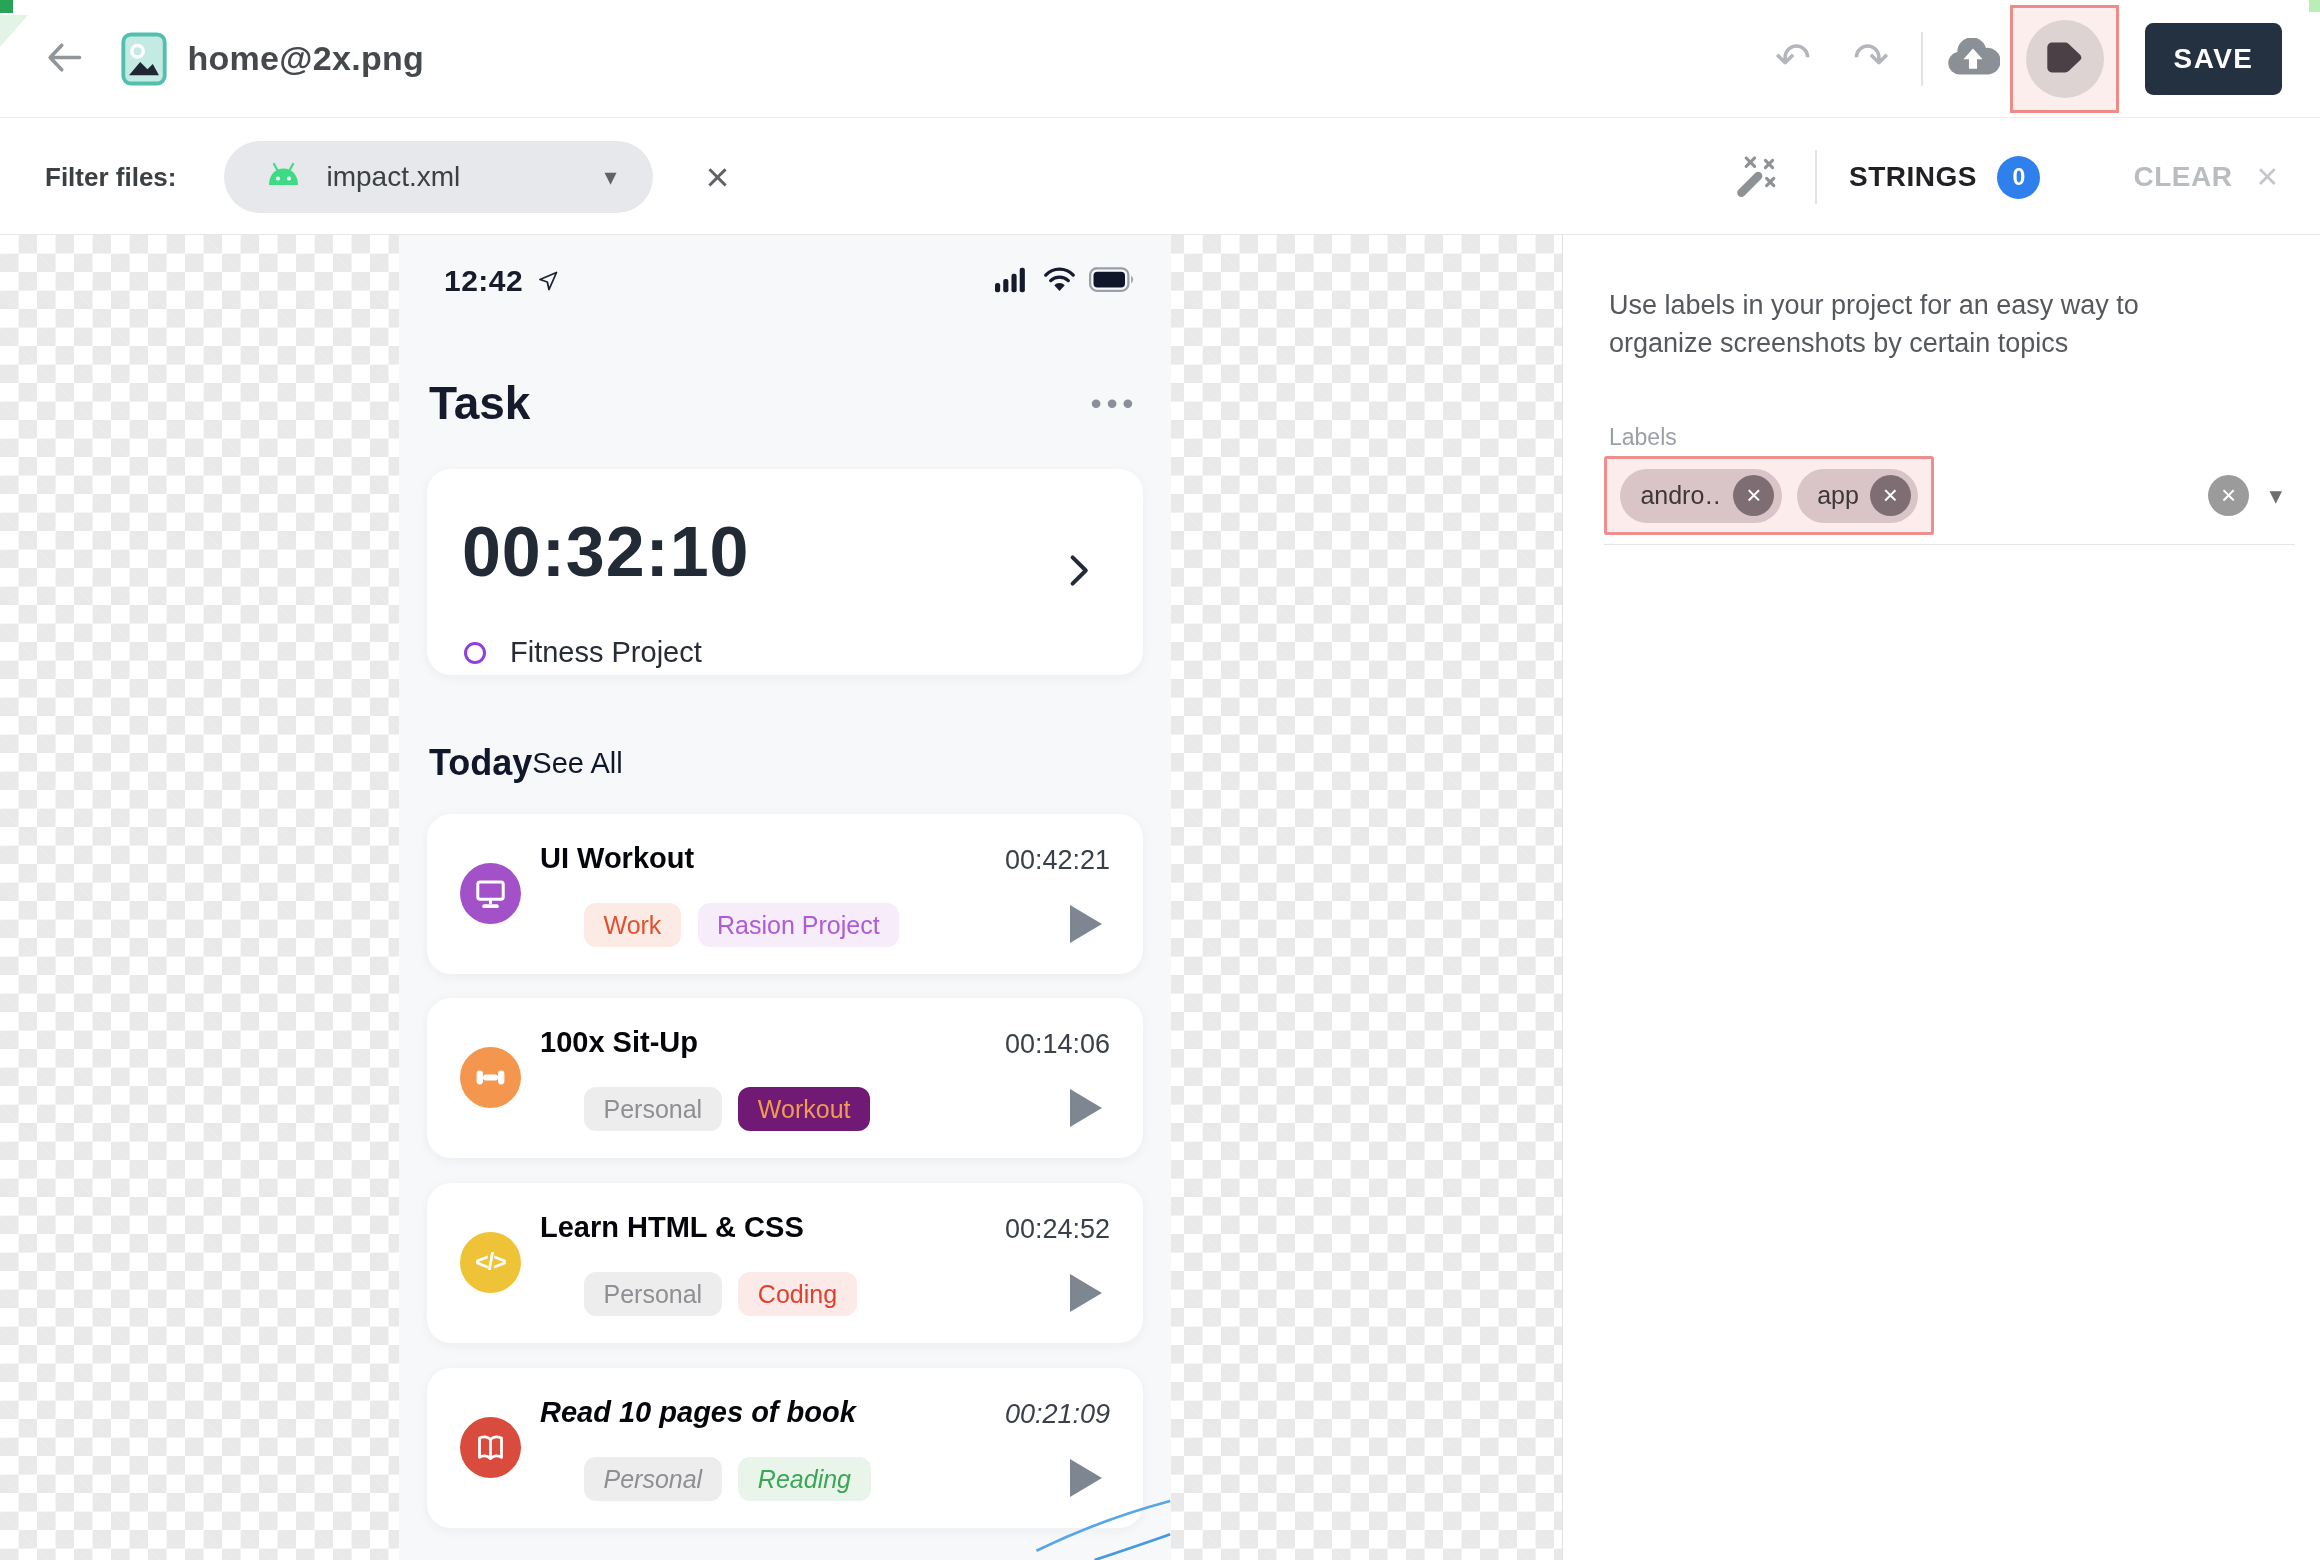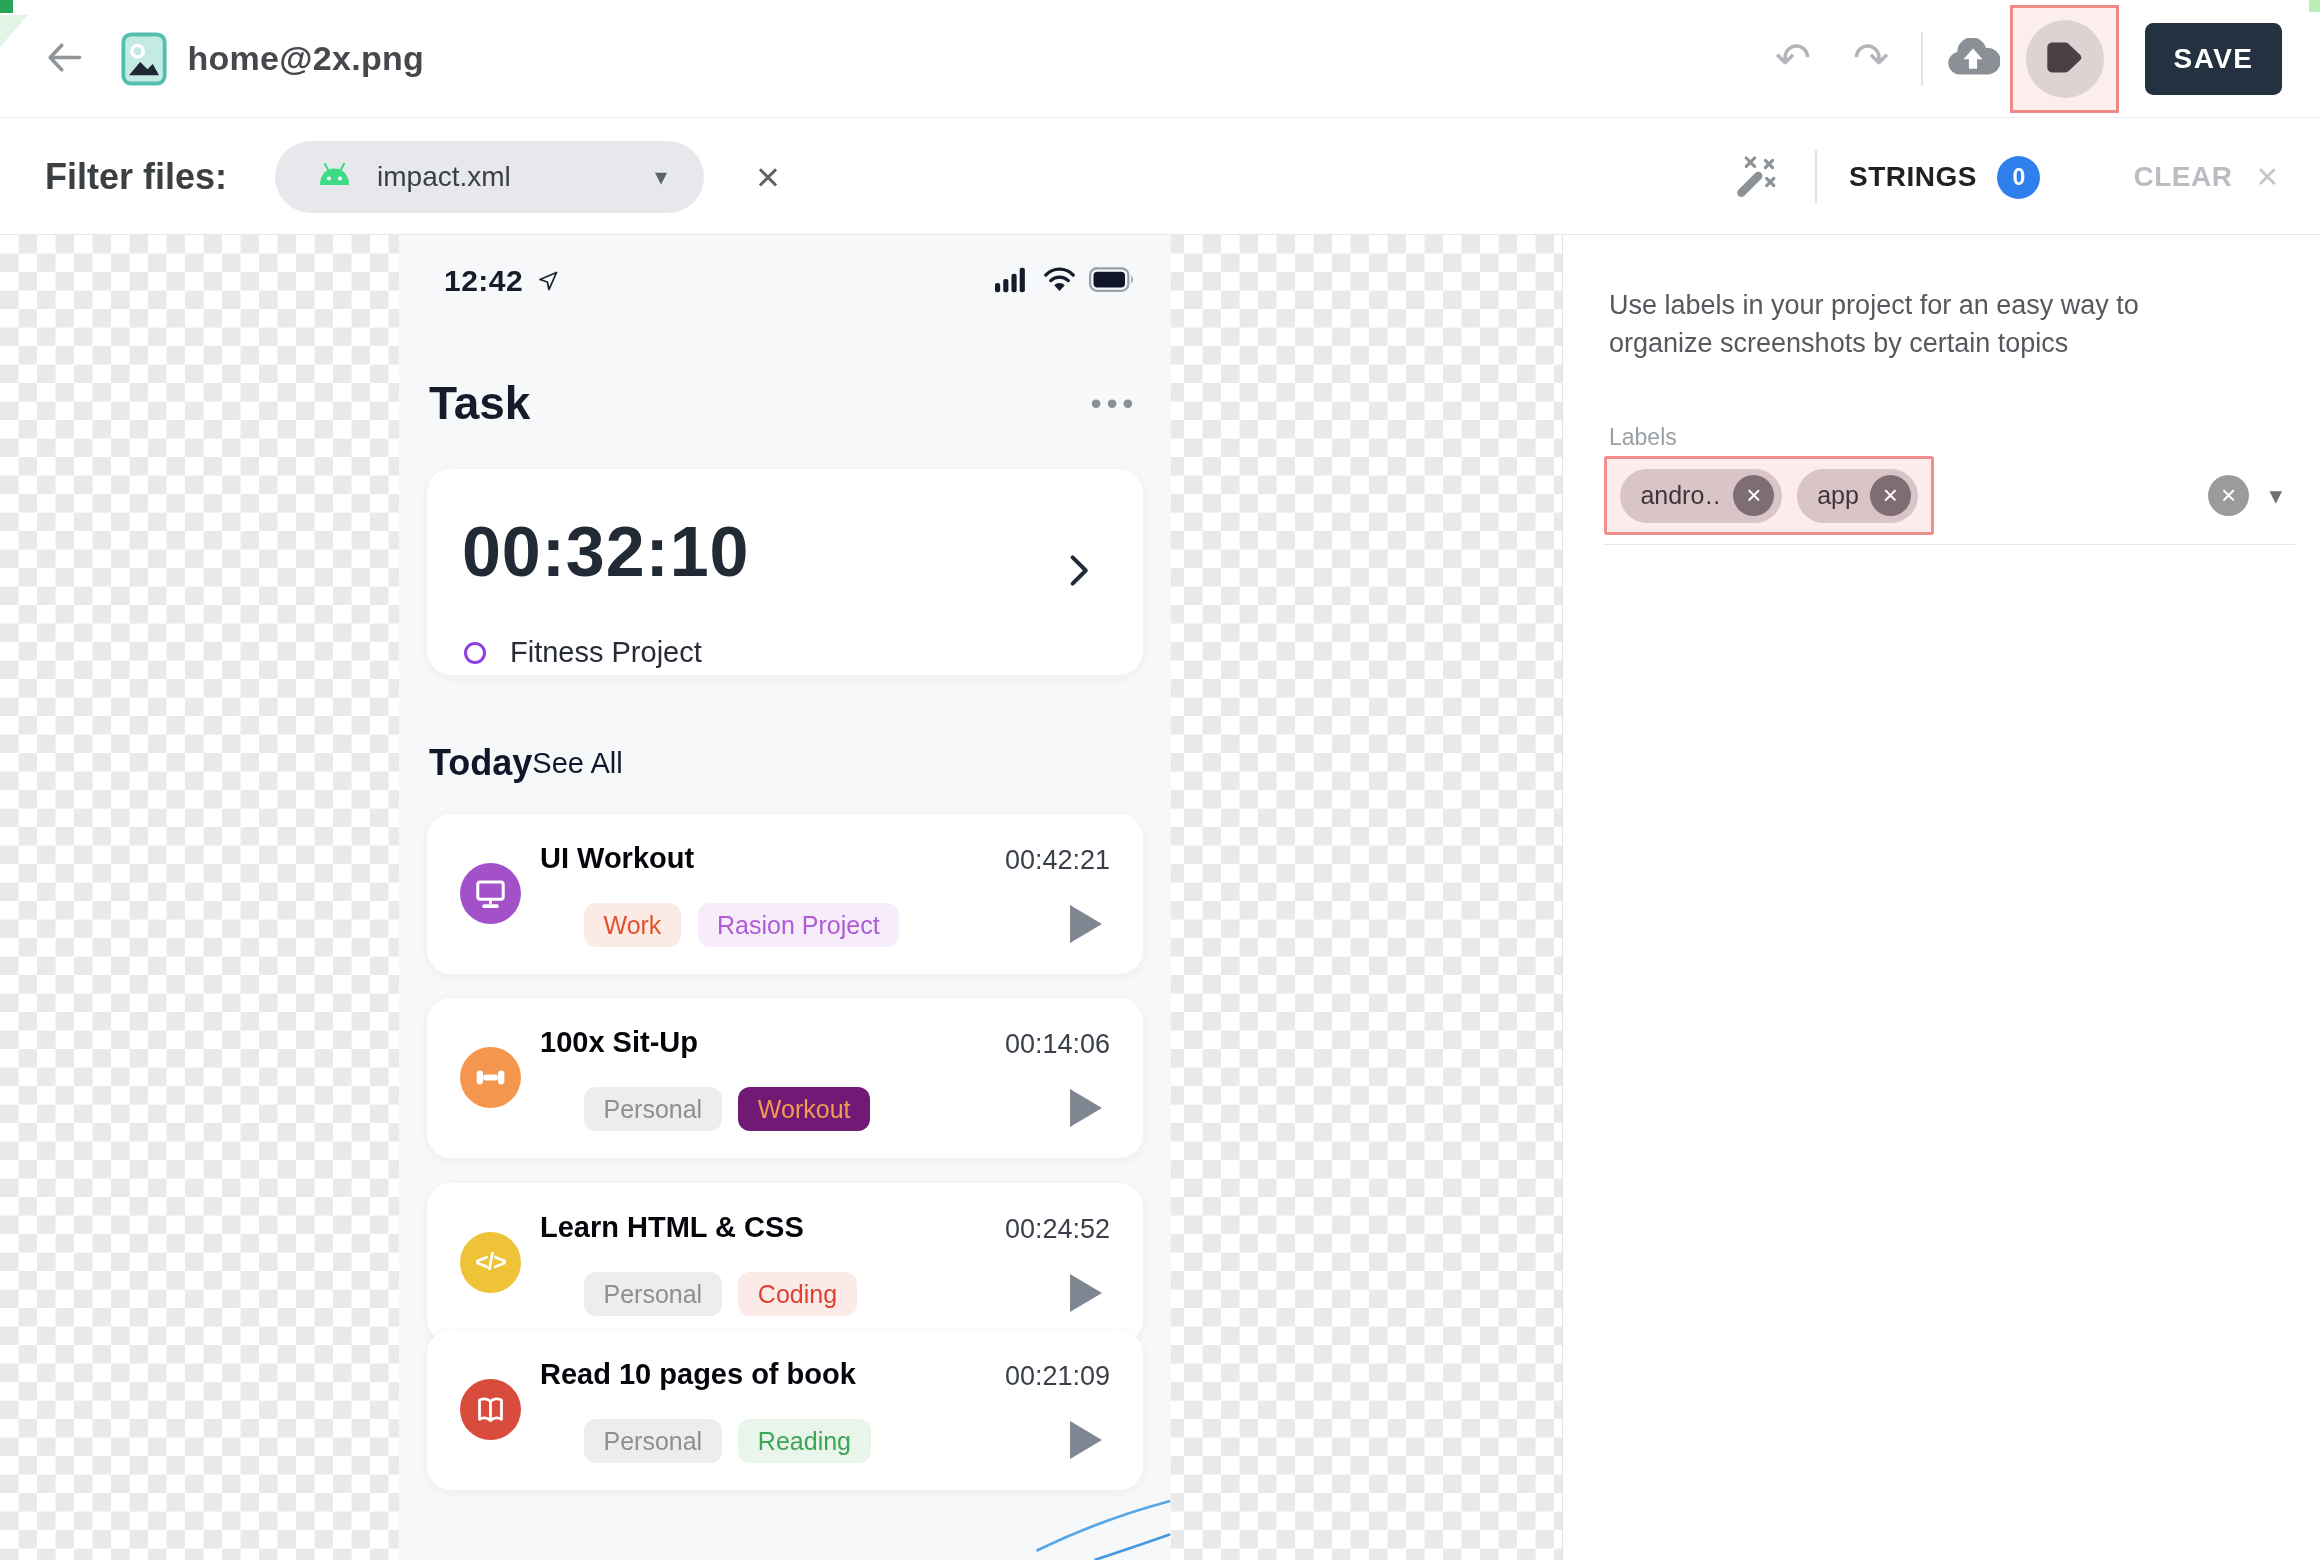--- a/index.html
+++ b/index.html
@@ -29,21 +29,21 @@
   .highlight-box { width:109px; height:108px; background:#fdeeee; border:3.7px solid #ee8b87;
     display:flex; align-items:center; justify-content:center; margin-right:26px; }
   .tag-btn { width:78px; height:78px; border-radius:50%; background:#ded3d3;
     display:flex; align-items:center; justify-content:center; cursor:pointer; }
   .save-btn { width:137px; height:72px; background:#233140; color:#fff; border:none; border-radius:8.3px;
     font-family:inherit; font-size:28px; font-weight:700; letter-spacing:1.4px; margin-right:39px; cursor:pointer; }
 
   
   .filterbar { position:absolute; left:0; top:120px; width:2321px; height:115px; background:#fff;
     border-bottom:1.9px solid #e7e7e7; display:flex; align-items:center; }
-  .filter-label { margin-left:45px; font-size:36px; font-weight:700; color:#3c4043; }
+  .filter-label { margin-left:45px; font-size:26px; font-weight:700; color:#3c4043; }
   .file-pill { margin-left:48px; width:429px; height:72px; background:#e6e8eb; border-radius:36px;
     display:flex; align-items:center; cursor:pointer; }
   .file-pill .droid { margin-left:41px; }
   .file-pill .pill-text { margin-left:24px; font-size:28px; color:#3c4043; }
   .file-pill .pill-caret { margin-left:auto; margin-right:37px; font-size:24px; color:#5f6368; }
   .filter-x { margin-left:39px; font-size:41px; color:#5f6368; width:50px; height:50px;
     display:flex; align-items:center; justify-content:center; cursor:pointer; font-weight:400; }
   .filterbar-right { margin-left:auto; display:flex; align-items:center; margin-right:43px; }
   .wand-btn { width:56px; height:56px; display:flex; align-items:center; justify-content:center; cursor:pointer; margin-right:30px; }
   .fdivider { width:1.9px; height:54px; background:#e3e3e3; margin-right:32px; }
@@ -99,21 +99,21 @@
   .t-tags { position:absolute; left:113px; top:89px; display:flex; gap:16.7px;padding-left:44px; }
   .t-tag { height:44px; line-height:44px; border-radius:12px; padding:0 19.5px; font-size:25px; font-weight:500; }
   .tag-work { background:#fcebe5; color:#e2502f; }
   .tag-rasion { background:#f6ecfa; color:#ae5bd7; }
   .tag-personal { background:#ededee; color:#8e8e93; }
   .tag-workout { background:#701a75; color:#f09b50; }
   .tag-coding { background:#fbeae8; color:#e2402e; }
   .tag-reading { background:#e9f4ea; color:#3ba654; }
   .t-play { position:absolute; right:41px; top:91px; width:0; height:0;
     border-top:19.5px solid transparent; border-bottom:19.5px solid transparent; border-left:32px solid #7e8791; }
-  .card-1 { top:579px; } .card-2 { top:763px; } .card-3 { top:948px; } .card-4 { top:1095px; }
+  .card-1 { top:579px; } .card-2 { top:763px; } .card-3 { top:948px; } .card-4 { top:1133px;font-style:italic; }
 
   .p-wave { position:absolute; right:0; bottom:0; }
 
   
   .panel { position:absolute; left:1562px; top:0; width:759px; height:1325px; background:#fff; border-left:0.9px solid #e2e2e2; }
   .panel-desc { margin:51px 74px 0 46px; font-size:27px; color:#55595e; line-height:1.42; }
   .panel-caption { margin:61px 0 0 46px; font-size:23px; color:#9aa0a6; }
   .labels-row { position:relative; margin:5.6px 26px 0 41px; padding-bottom:9.3px; border-bottom:1.9px solid #e5e5e5;
     display:flex; align-items:center; min-height:89px; }
   .chips-highlight { display:inline-flex; gap:15px; padding:9.3px 13px; background:#fdecec;

